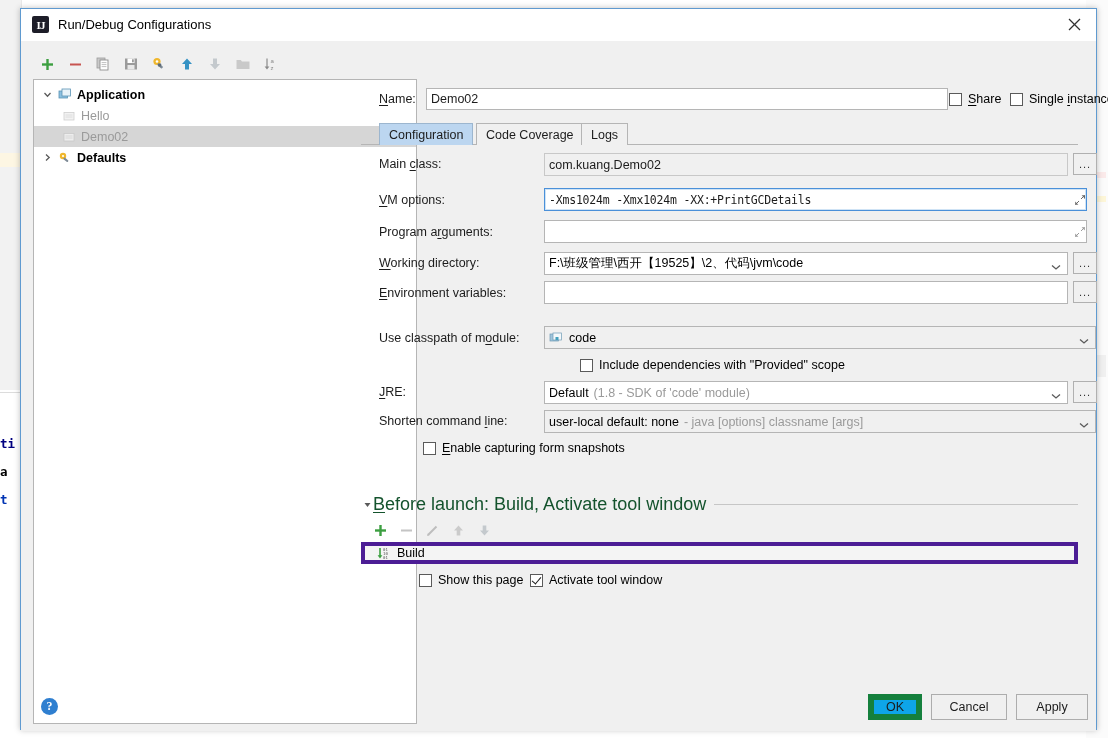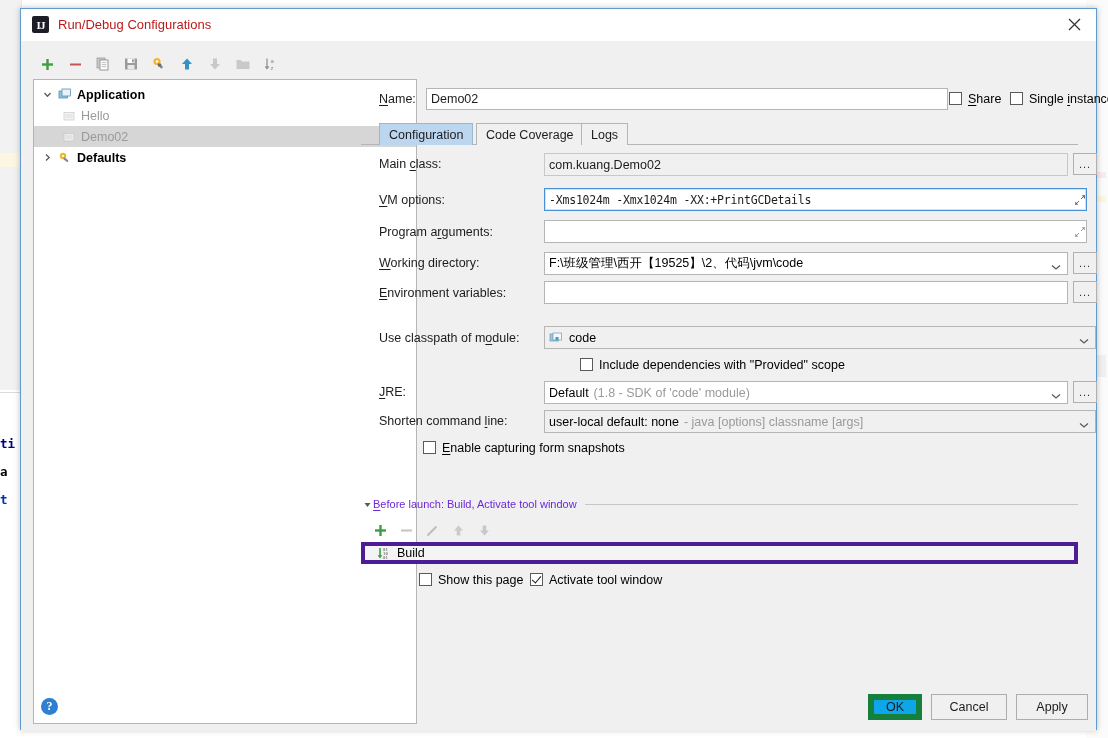--- a/index.html
+++ b/index.html
@@ -80,21 +80,21 @@
     border-radius: 2px;
     display: flex; align-items: center; justify-content: center;
     color: #ffffff;
     font-family: "Liberation Serif", serif;
     font-size: 11px; font-weight: bold;
     letter-spacing: -1px;
   }
   #title-text {
     position: absolute; left: 37px; top: 8px;
     font-size: 13px;
-    color: #b91c1c;
+    color: #000000;
   }
   #title-close {
     position: absolute; right: 0px; top: 0px;
     width: 44px; height: 31px;
     display: flex; align-items: center; justify-content: center;
     cursor: default;
   }
   #title-close svg { display: block; }
 
   
@@ -226,21 +226,21 @@
     cursor: default;
   }
   .tab.active {
     background: #bcd6f0;
     border-color: #9cb6cf;
   }
 
   
   .cbx {
     position: absolute;
-    display: flex; align-items: flex-start;
+    display: flex; align-items: center;
     font-size: 12.5px;
     cursor: default;
     white-space: nowrap;
     padding-left: 36px;
   }
   .cbx-box {
     width: 13px; height: 13px;
     border: 1px solid #5a5a5a;
     background: #ffffff;
     margin-right: 6px;
@@ -259,21 +259,21 @@
 
   
   #bl-header {
     position: absolute; left: 0px; top: 455px; right: 18px;
     height: 16px;
     display: flex; align-items: center;
   }
   #bl-tri {
     width: 12px; display: flex; align-items: center; justify-content: center;
   }
-  #bl-title { font-size: 11px; color: #6d28d9; white-space: nowrap; }
+  #bl-title { font-size: 18px; color: #14532d; white-space: nowrap; }
   #bl-line {
     flex: 1; height: 1px; background: #c6c6c6; margin-left: 8px;
   }
   #bl-toolbar {
     position: absolute; left: 6px; top: 478px;
     display: flex; align-items: center;
   }
   .bl-btn {
     width: 26px; height: 22px;
     display: flex; align-items: center; justify-content: center;

